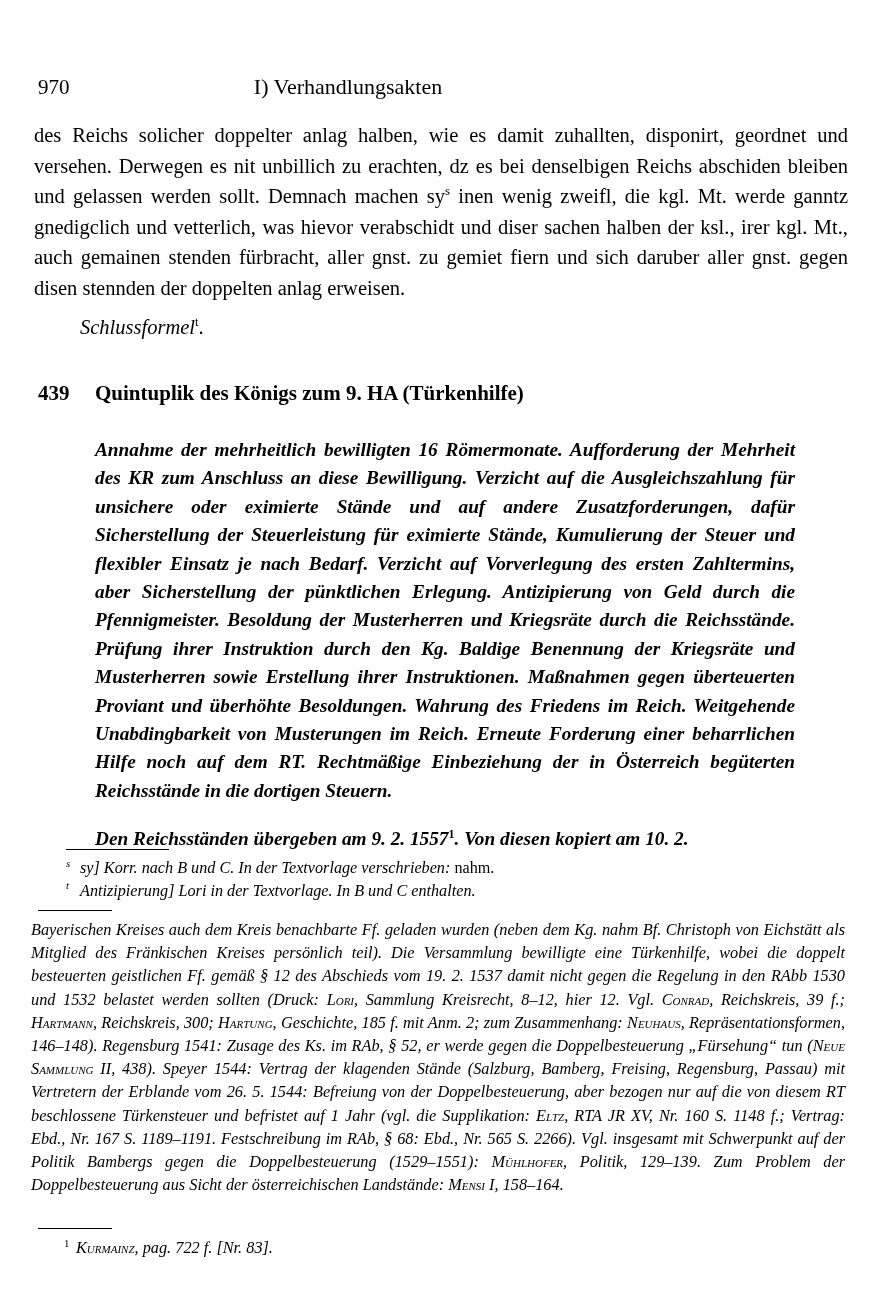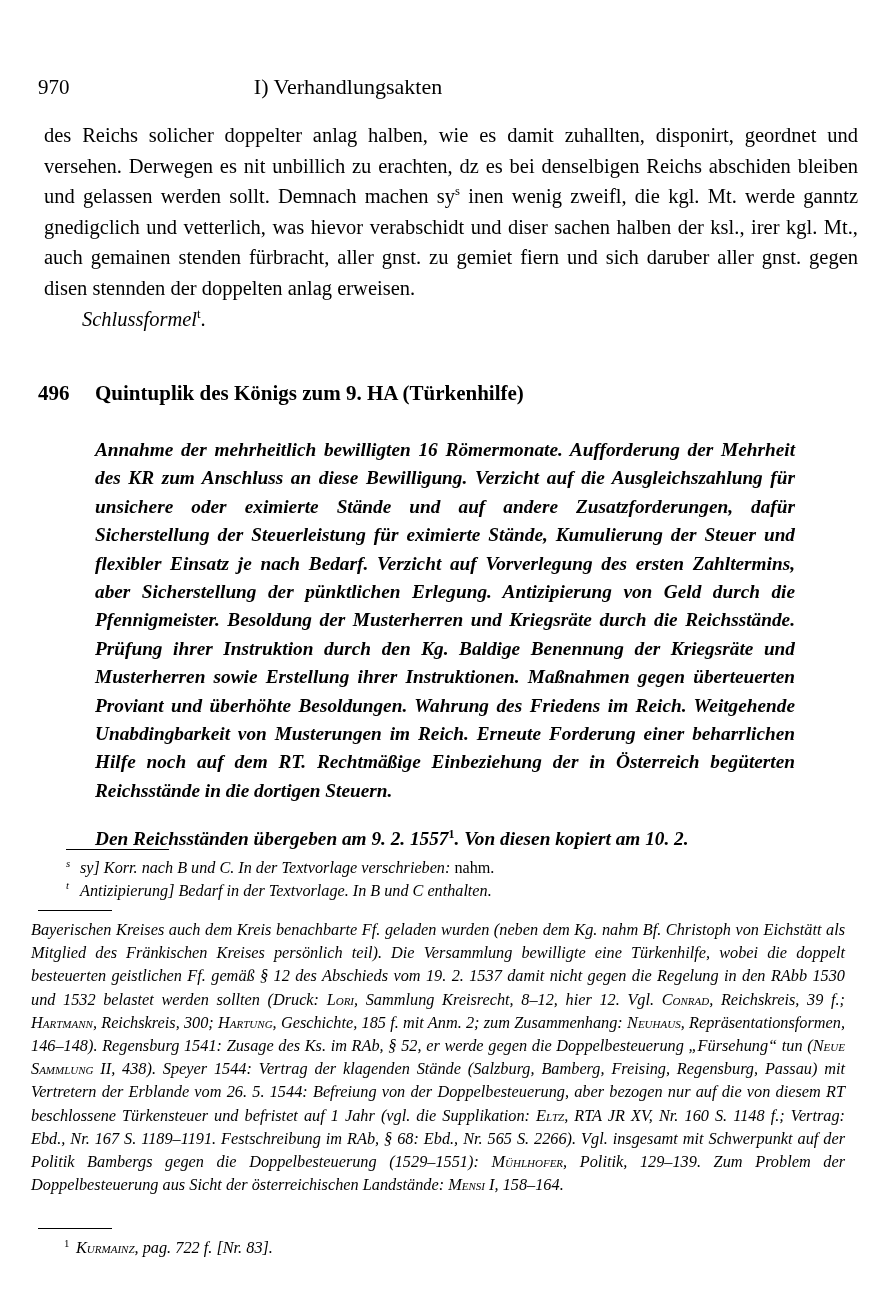--- a/index.html
+++ b/index.html
@@ -43,36 +43,36 @@
     top: 0;
     width: 620px;
     text-align: center;
     font-size: 22px;
     line-height: 26px;
   }
 
   
   .body-block {
     position: absolute;
-    left: 44px;
+    left: 34px;
     top: 120px;
     width: 814px;
   }
   .body-para {
     font-size: 20.5px;
     line-height: 30.6px;
     text-align: justify;
     text-justify: inter-word;
     margin: 0;
     hyphens: manual;
   }
   .indent-line {
     font-size: 20.5px;
     line-height: 30.6px;
-    margin: 0;
+    margin: 8px;
     padding-left: 38px;
     font-style: italic;
   }
   sup {
     font-size: 0.62em;
     vertical-align: super;
     line-height: 0;
     font-style: normal;
   }
   .indent-line sup { font-style: normal; }
@@ -199,33 +199,33 @@
     <span class="folio">970</span>
     <span class="head-title">I) Verhandlungsakten</span>
   </div>
 
   <div class="body-block">
     <p class="body-para"><span>des Reichs solicher doppelter anlag halben, wie es damit zuhallten, disponirt, geordnet und versehen. Derwegen es nit unbillich zu erachten, dz es bei denselbigen Reichs abschiden bleiben und gelassen werden sollt. Demnach machen sy</span><sup>s</sup><span> inen wenig zweifl, die kgl. Mt. werde ganntz gnedigclich und vetterlich, was hievor verabschidt und diser sachen halben der ksl., irer kgl. Mt., auch gemainen stenden fürbracht, aller gnst. zu gemiet fiern und sich daruber aller gnst. gegen disen stennden der doppelten anlag erweisen.</span></p>
     <p class="indent-line"><span>Schlussformel</span><sup>t</sup><span class="roman">.</span></p>
   </div>
 
   <div class="section-head">
-    <span class="num">496</span><span>Quintuplik des Königs zum 9. HA (Türkenhilfe)</span>
+    <span class="num">439</span><span>Quintuplik des Königs zum 9. HA (Türkenhilfe)</span>
   </div>
 
   <div class="abstract">
     <p>Annahme der mehrheitlich bewilligten 16 Römermonate. Aufforderung der Mehrheit des KR zum Anschluss an diese Bewilligung. Verzicht auf die Ausgleichszahlung für unsichere oder eximierte Stände und auf andere Zusatzforderungen, dafür Sicherstellung der Steuerleistung für eximierte Stände, Kumulierung der Steuer und flexibler Einsatz je nach Bedarf. Verzicht auf Vorverlegung des ersten Zahltermins, aber Sicherstellung der pünktlichen Erlegung. Antizipierung von Geld durch die Pfennigmeister. Besoldung der Musterherren und Kriegsräte durch die Reichsstände. Prüfung ihrer Instruktion durch den Kg. Baldige Benennung der Kriegsräte und Musterherren sowie Erstellung ihrer Instruktionen. Maßnahmen gegen überteuerten Proviant und überhöhte Besoldungen. Wahrung des Friedens im Reich. Weitgehende Unabdingbarkeit von Musterungen im Reich. Erneute Forderung einer beharrlichen Hilfe noch auf dem RT. Rechtmäßige Einbeziehung der in Österreich begüterten Reichsstände in die dortigen Steuern.</p>
     <p class="second"><span>Den Reichsständen übergeben am 9. 2. 1557</span><sup>1</sup><span>. Von diesen kopiert am 10. 2.</span></p>
   </div>
 
   <div class="rule rule-apparatus"></div>
 
   <div class="apparatus">
     <p class="note"><span class="marker">s</span><span>sy]</span><span> Korr. nach B und C. In der Textvorlage verschrieben:</span><span class="roman"> nahm.</span></p>
-    <p class="note"><span class="marker">t</span><span>Antizipierung]</span><span> Bedarf in der Textvorlage. In B und C enthalten.</span><span class="roman"></span></p>
+    <p class="note"><span class="marker">t</span><span>Antizipierung]</span><span> Lori in der Textvorlage. In B und C enthalten.</span><span class="roman"></span></p>
   </div>
 
   <div class="rule rule-footnote"></div>
 
   <div class="footnote-block">
     <p><span>Bayerischen Kreises auch dem Kreis benachbarte Ff. geladen wurden (neben dem Kg. nahm Bf. Christoph von Eichstätt als Mitglied des Fränkischen Kreises persönlich teil). Die Versammlung bewilligte eine Türkenhilfe, wobei die doppelt besteuerten geistlichen Ff. gemäß § 12 des Abschieds vom 19. 2. 1537 damit nicht gegen die Regelung in den RAbb 1530 und 1532 belastet werden sollten (Druck: </span><span class="sc">Lori</span><span>, Sammlung Kreisrecht, 8–12, hier 12. Vgl. </span><span class="sc">Conrad</span><span>, Reichskreis, 39 f.; </span><span class="sc">Hartmann</span><span>, Reichskreis, 300; </span><span class="sc">Hartung</span><span>, Geschichte, 185 f. mit Anm. 2; zum Zusammenhang: </span><span class="sc">Neuhaus</span><span>, Repräsentationsformen, 146–148). Regensburg 1541: Zusage des Ks. im RAb, § 52, er werde gegen die Doppelbesteuerung „Fürsehung“ tun (</span><span class="sc">Neue Sammlung</span><span> II, 438). Speyer 1544: Vertrag der klagenden Stände (Salzburg, Bamberg, Freising, Regensburg, Passau) mit Vertretern der Erblande vom 26. 5. 1544: Befreiung von der Doppelbesteuerung, aber bezogen nur auf die von diesem RT beschlossene Türkensteuer und befristet auf 1 Jahr (vgl. die Supplikation: </span><span class="sc">Eltz</span><span>, RTA JR XV, Nr. 160 S. 1148 f.; Vertrag: Ebd., Nr. 167 S. 1189–1191. Festschreibung im RAb, § 68: Ebd., Nr. 565 S. 2266). Vgl. insgesamt mit Schwerpunkt auf der Politik Bambergs gegen die Doppelbesteuerung (1529–1551): </span><span class="sc">Mühlhofer</span><span>, Politik, 129–139. Zum Problem der Doppelbesteuerung aus Sicht der österreichischen Landstände: </span><span class="sc">Mensi</span><span> I, 158–164.</span></p>
   </div>
 
   <div class="rule rule-footnote2"></div>
 

